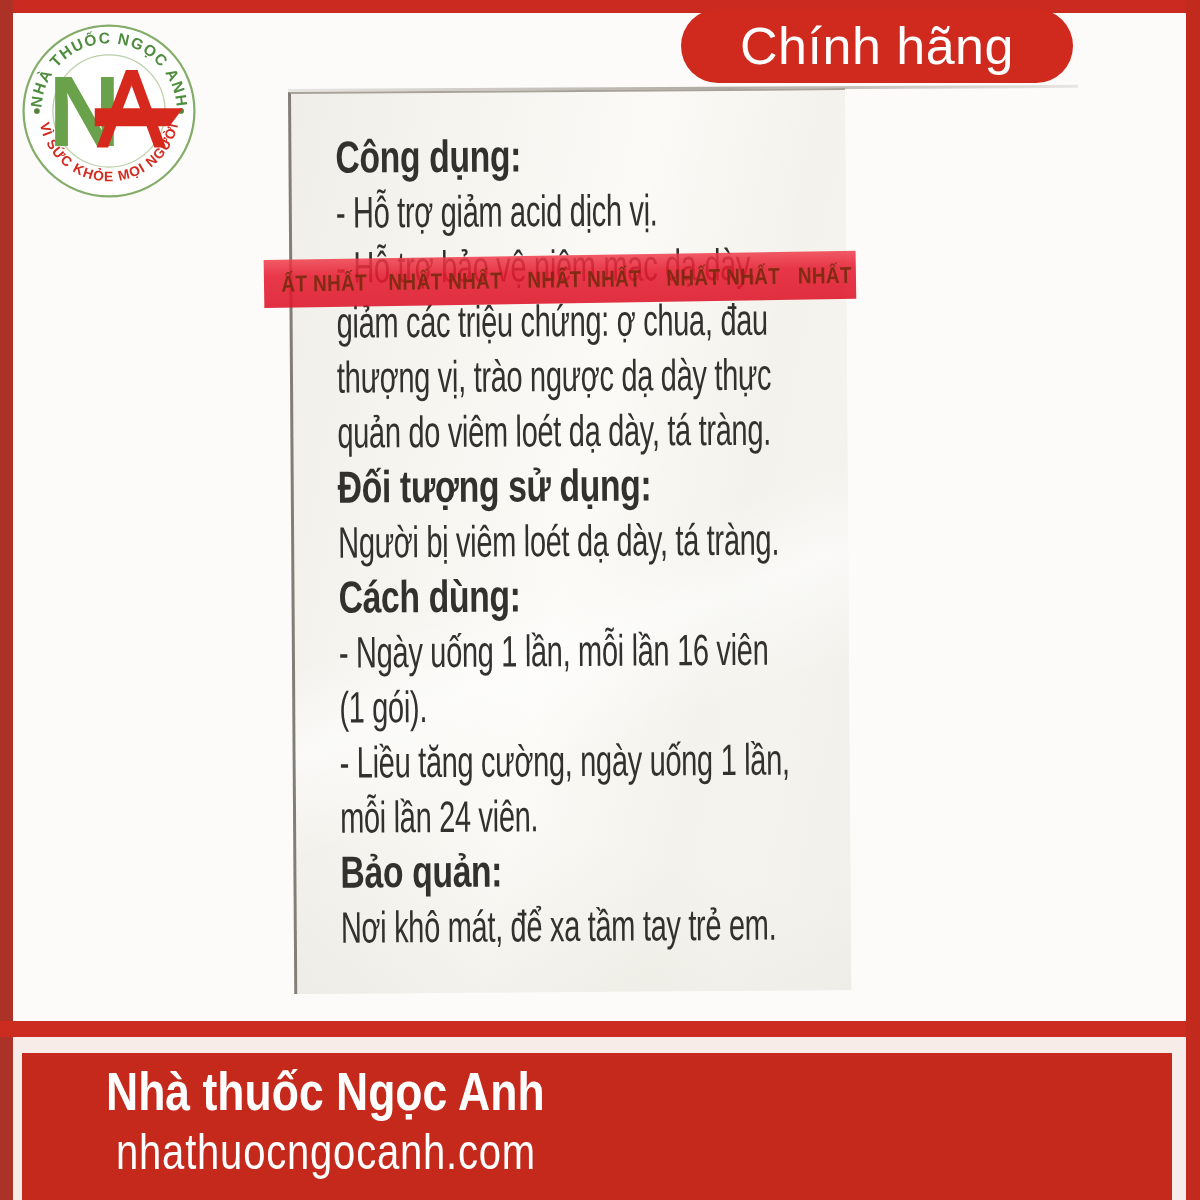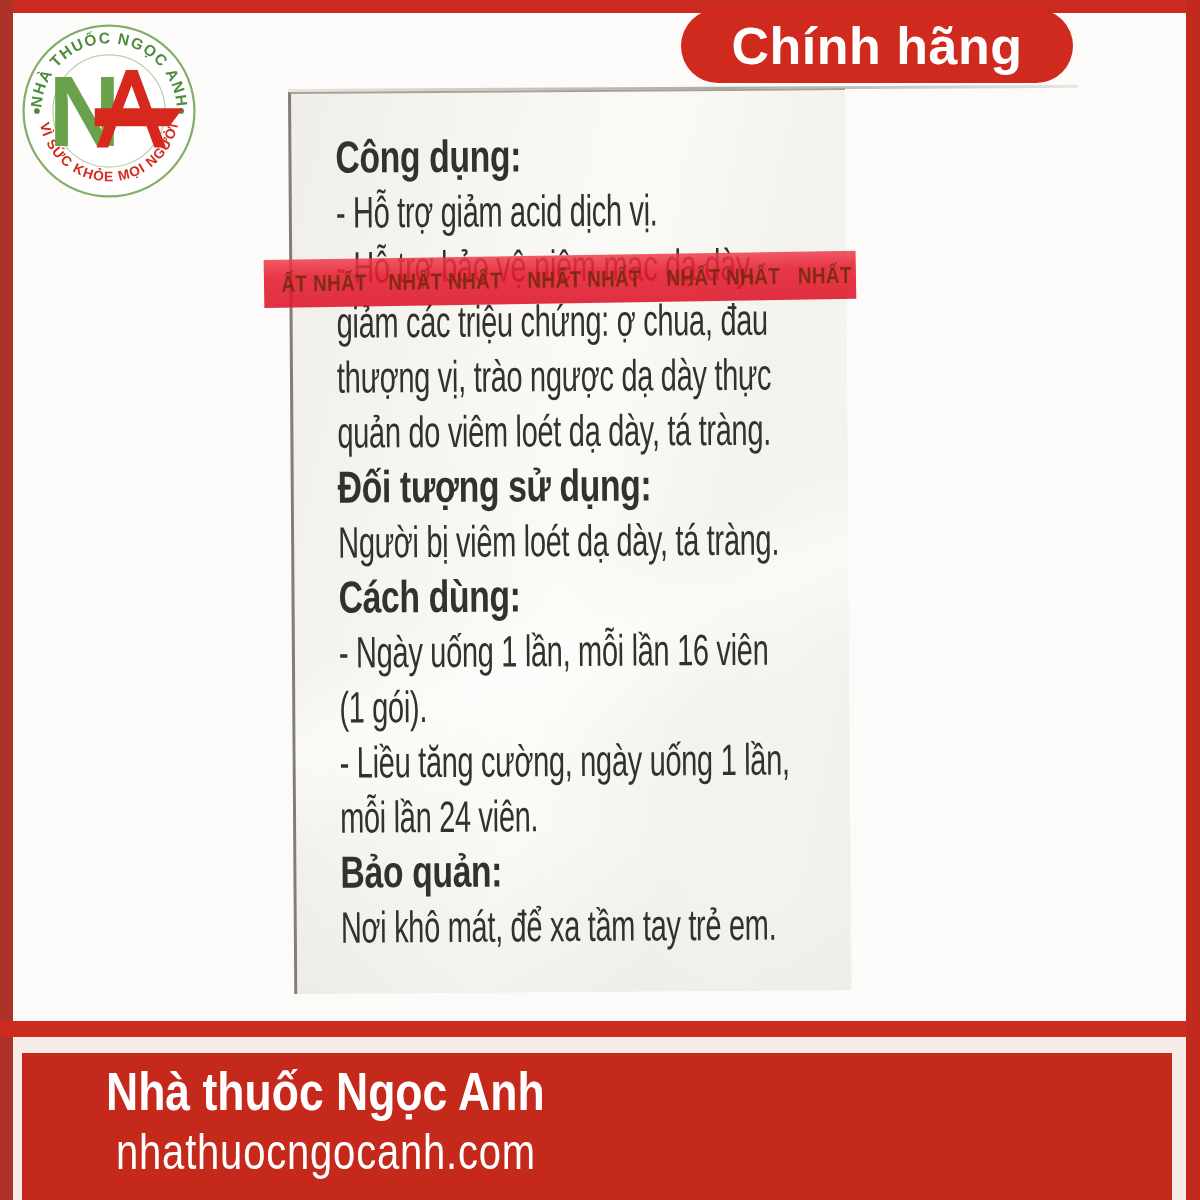--- a/index.html
+++ b/index.html
@@ -7,21 +7,21 @@
   .page{position:relative;width:1200px;height:1200px;overflow:hidden;background:#fcfbf9;}
 
   
   .frame-top{position:absolute;left:0;top:0;width:1200px;height:13px;background:#cb2a20;}
   .frame-left{position:absolute;left:0;top:0;width:13px;height:1200px;background:#ac3227;}
   .frame-right{position:absolute;left:1186px;top:0;width:14px;height:1200px;background:#c32a1e;}
 
   
   .badge{position:absolute;left:681px;top:9px;width:392px;height:74px;background:#d02a1e;
          border-radius:40px;display:flex;align-items:center;justify-content:center;}
-  .badge span{color:#ffffff;font-weight:bold;font-size:52px;letter-spacing:0.5px;white-space:nowrap;}
+  .badge span{color:#ffffff;font-weight:normal;font-size:52px;letter-spacing:0.5px;white-space:nowrap;}
 
   
   .logo{position:absolute;left:20px;top:22px;width:178px;height:178px;}
   .logo svg{width:100%;height:100%;display:block;}
   .arc-top{fill:#4e8d3d;font-size:17.5px;font-weight:bold;letter-spacing:1.5px;}
   .arc-bottom{fill:#d42a1f;font-size:15.5px;font-weight:bold;letter-spacing:1.2px;}
   .mono-n{fill:#69a24b;font-size:112px;font-weight:bold;}
 
   
   .shelf-line{position:absolute;left:288px;top:89px;width:790px;height:3px;

